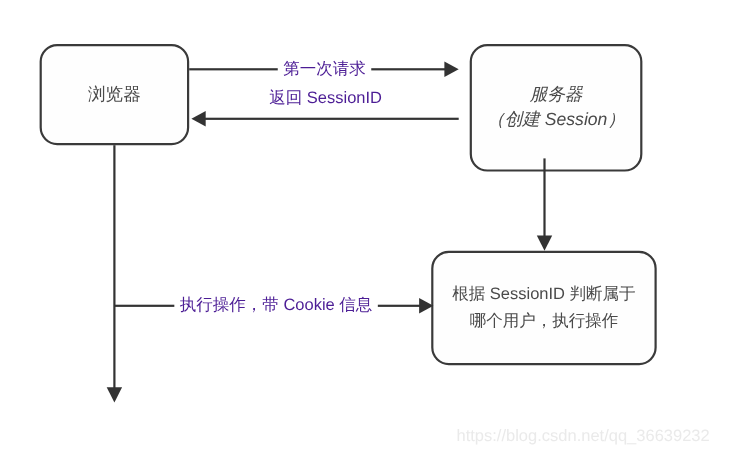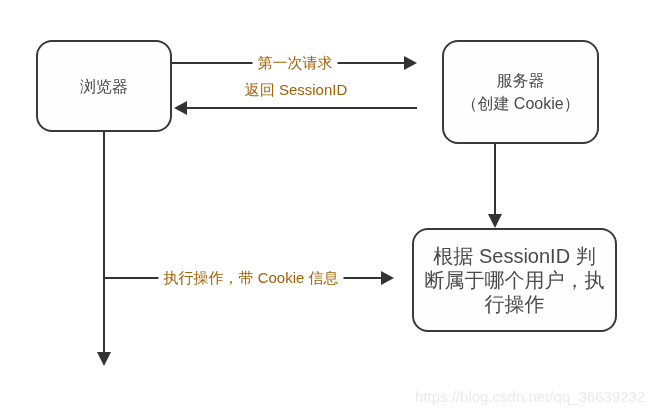--- a/index.html
+++ b/index.html
@@ -25,22 +25,22 @@
     display: flex;
     flex-direction: column;
     align-items: center;
     justify-content: center;
     text-align: center;
     font-size: 16px;
     line-height: 23px;
     color: #4a4a4a;
   }
   .node-browser { left: 36px;  top: 40px;  width: 136px; height: 92px; }
-  .node-server  { left: 442px; top: 40px;  width: 157px; height: 104px; }
-  .node-action  { left: 412px; top: 228px; width: 205px; height: 104px; padding: 6px 10px; font-size: 20px; line-height: 24px; }
+  .node-server  { left: 427px; top: 40px;  width: 157px; height: 116px; font-style: italic; }
+  .node-action  { left: 392px; top: 228px; width: 205px; height: 104px; padding: 6px 10px; font-size: 15px; line-height: 24px; }
 
   .line {
     position: absolute;
     background: #333333;
   }
   .line-h { height: 2px; }
   .line-v { width: 2px; }
 
   .arrow {
     position: absolute;
@@ -64,21 +64,21 @@
   }
 
   .edge-label {
     position: absolute;
     transform: translateX(-50%);
     background: #ffffff;
     padding: 0 5px;
     font-size: 15px;
     line-height: 20px;
     white-space: nowrap;
-    color: #a16207;
+    color: #4c1d95;
   }
   .watermark {
     position: absolute;
     left: 415px;
     top: 388px;
     font-size: 15px;
     color: #eaeaea;
     white-space: nowrap;
   }
 </style>
@@ -86,21 +86,21 @@
 <body>
 
 <div class="diagram">
 
   <div class="node node-browser">
     <span>浏览器</span>
   </div>
 
   <div class="node node-server">
     <span>服务器</span>
-    <span>（创建 Cookie）</span>
+    <span>（创建 Session）</span>
   </div>
 
   <div class="node node-action">
     <span>根据 SessionID 判断属于哪个用户，执行操作</span>
   </div>
 
   <div class="line line-h" style="left:172px; top:62px; width:233px;"></div>
   <div class="arrow arrow-right" style="left:404px; top:56px;"></div>
   <div class="edge-label" style="left:295px; top:53px;">第一次请求</div>
 

